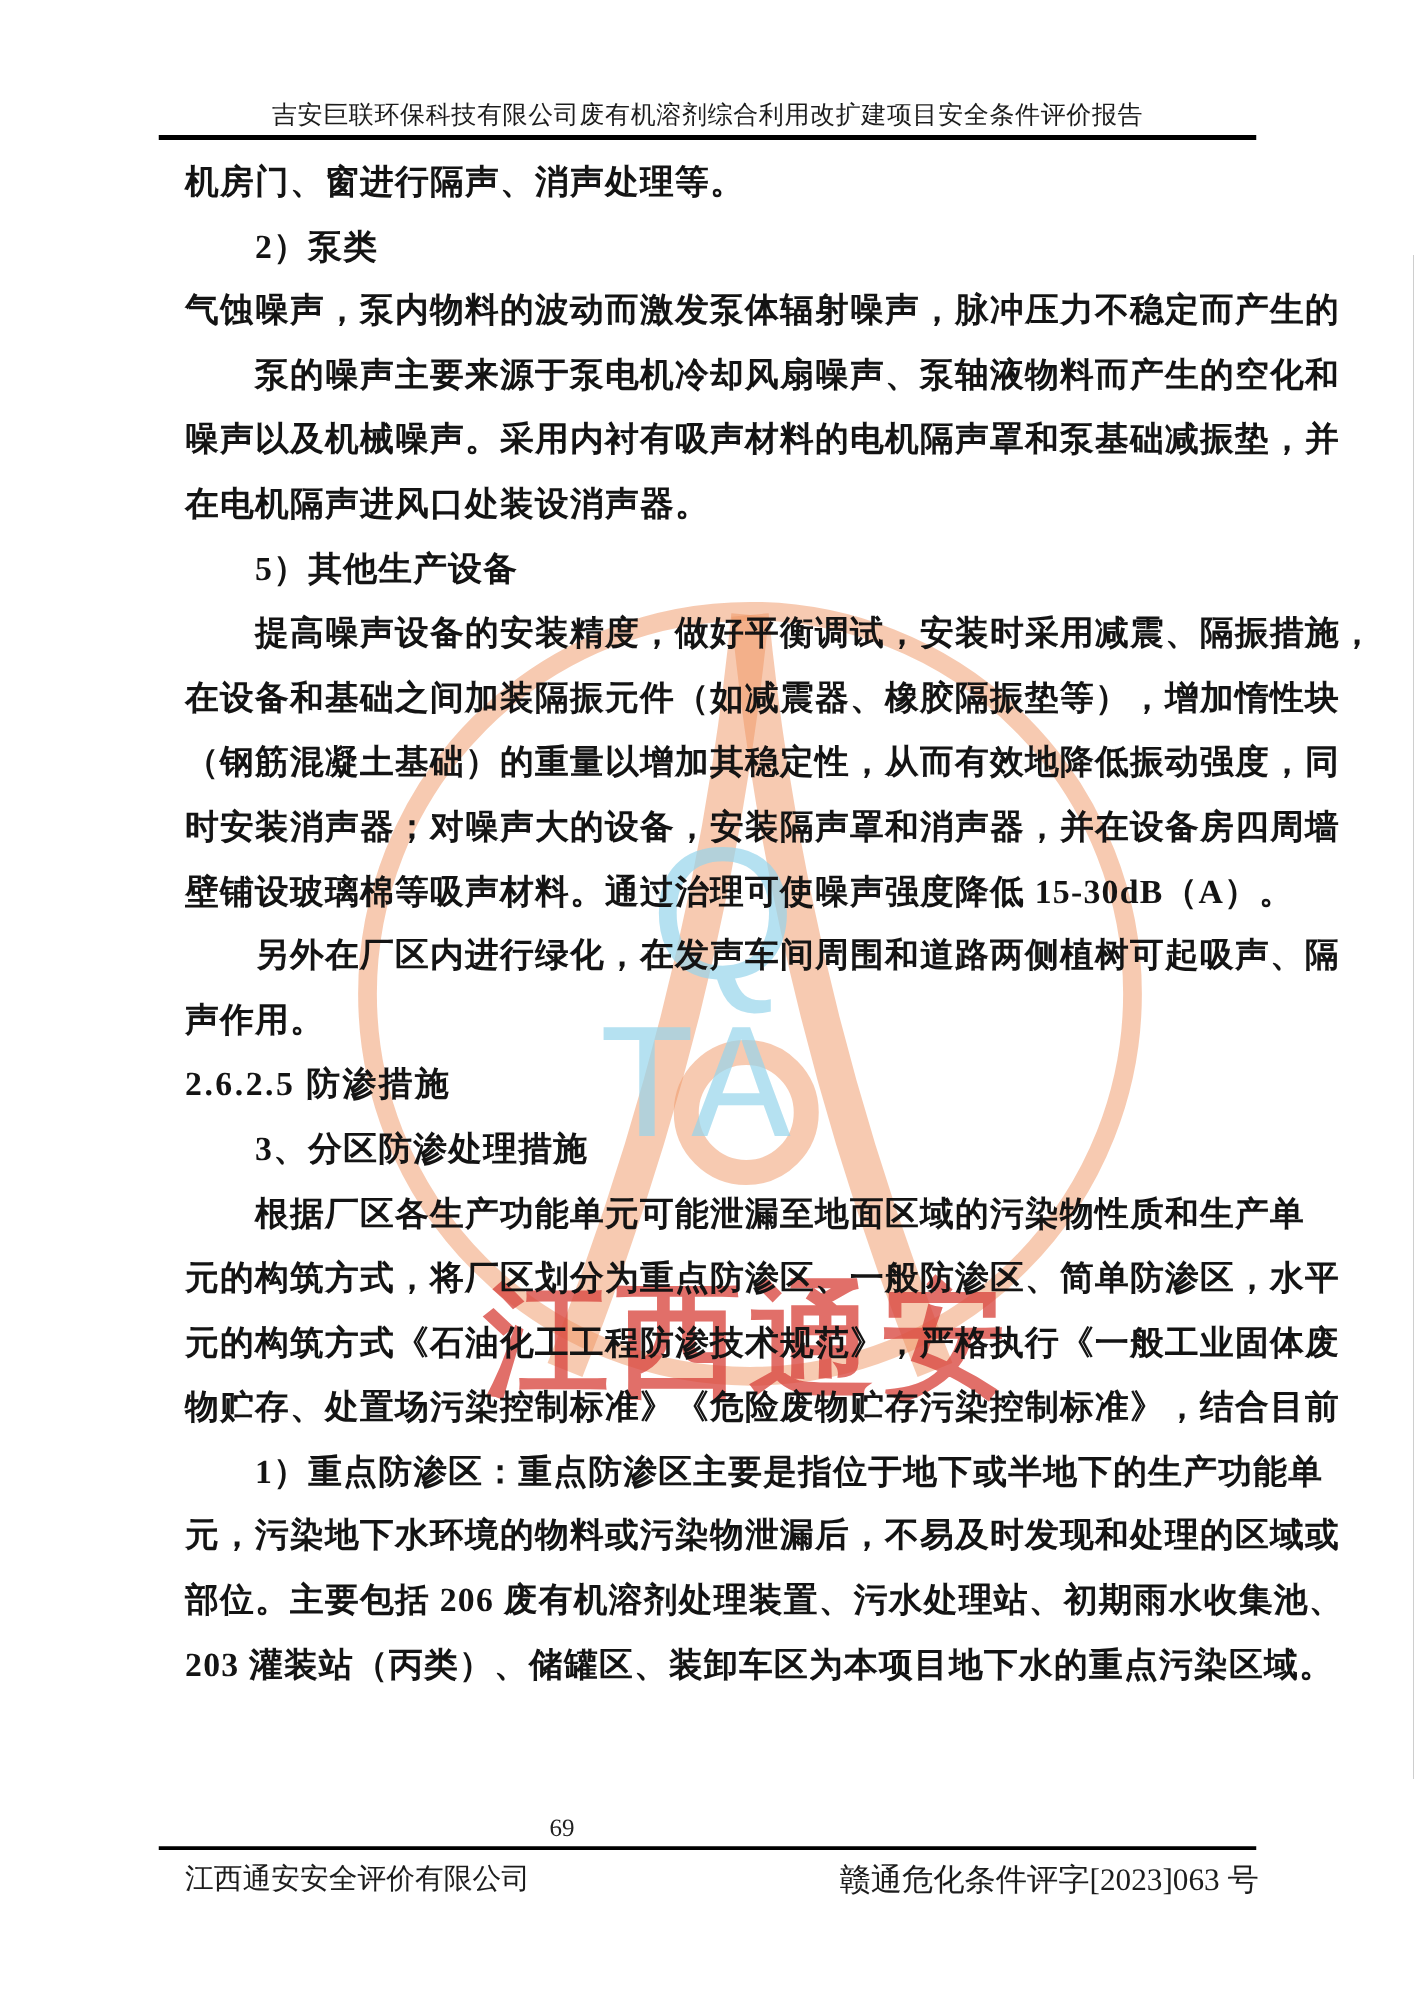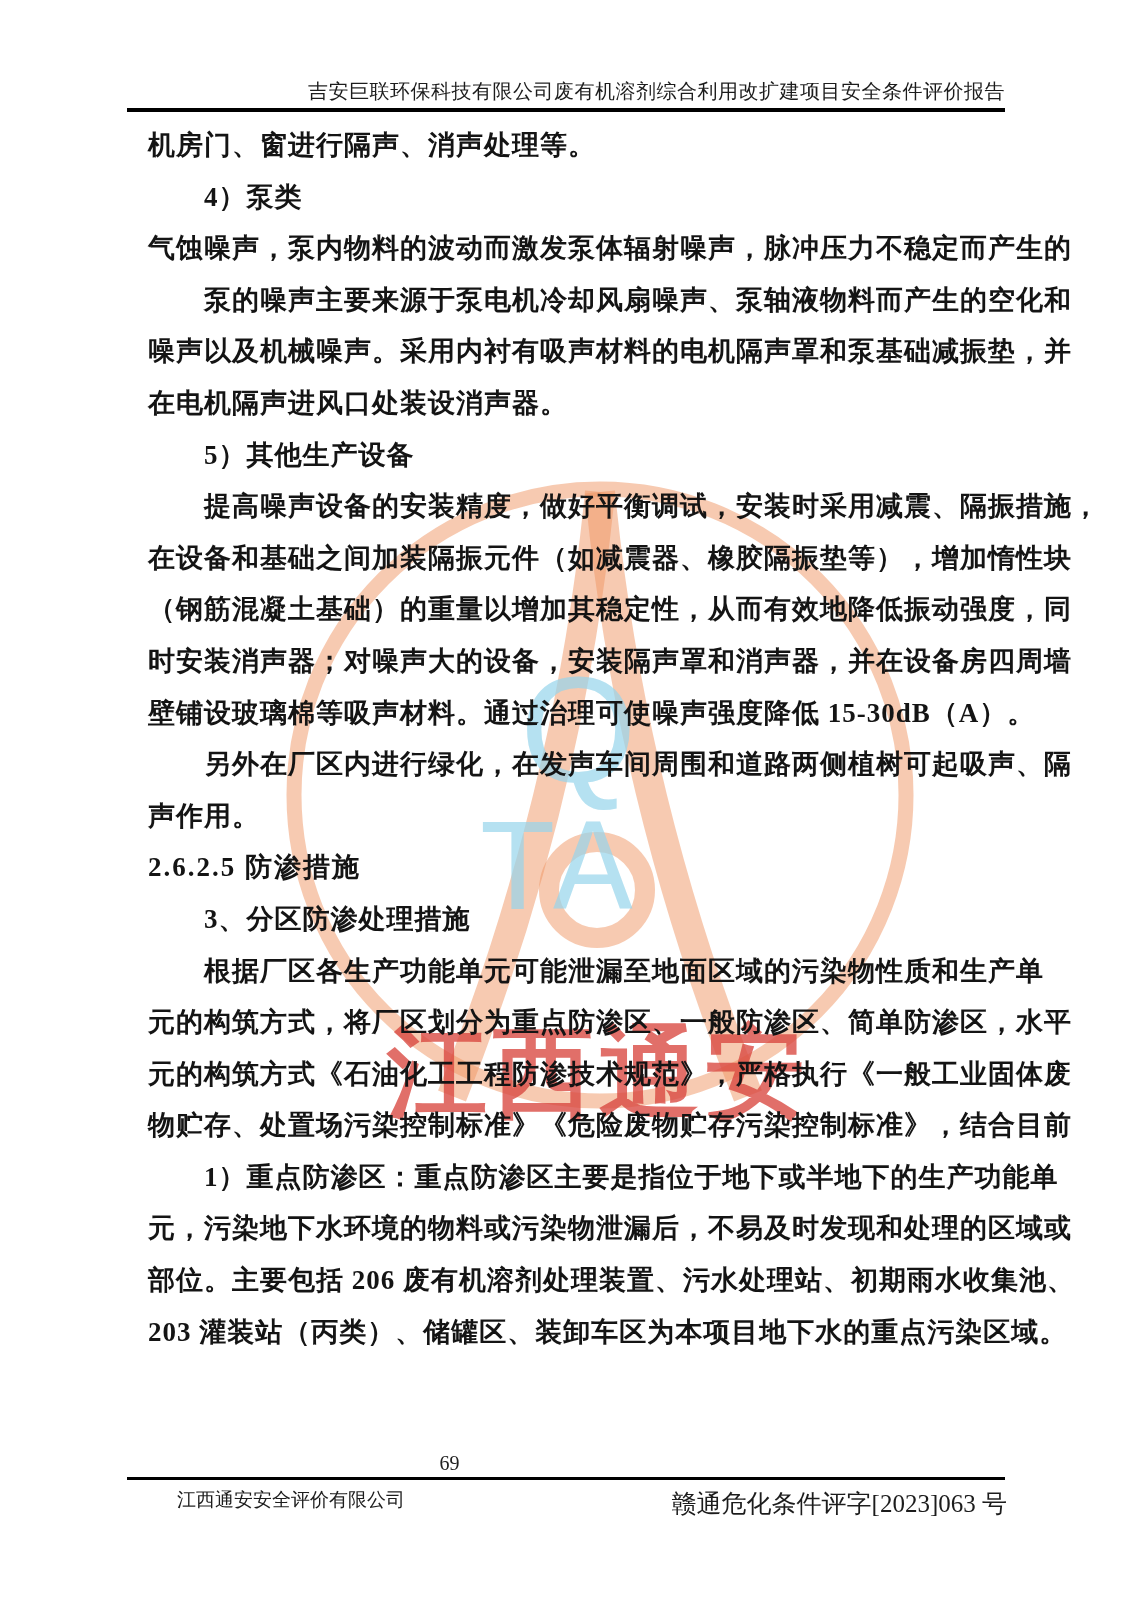--- a/index.html
+++ b/index.html
@@ -8,21 +8,21 @@
     width:1131px;height:1600px;
     margin:0 auto;
     background:#ffffff;
     overflow:hidden;
     font-family:"Liberation Serif","DejaVu Serif",serif;
     color:#111;
   }
   
   .running-head{
     position:absolute;left:127px;top:78px;width:878px;
-    text-align:right;font-size:20px;letter-spacing:0.5px;color:#1c1c1c;
+    text-align:center;font-size:20px;letter-spacing:0.5px;color:#1c1c1c;
     white-space:nowrap;
   }
   .head-rule{
     position:absolute;left:127px;top:108px;width:878px;height:4px;background:#000;
   }
   
   .watermark{position:absolute;left:0;top:0;width:1131px;height:1600px;z-index:0;}
   .wm-q{
     position:absolute;left:520px;top:655px;
     font-family:"Liberation Sans","DejaVu Sans",sans-serif;
@@ -51,21 +51,21 @@
   .line.bold{font-weight:bold;letter-spacing:2px;}
   
   .page-number{
     position:absolute;left:0;top:1452px;width:899px;
     text-align:center;font-size:20px;color:#222;z-index:1;
   }
   .foot-rule{
     position:absolute;left:127px;top:1477px;width:878px;height:3px;background:#000;z-index:1;
   }
   .footer-company{
-    position:absolute;left:148px;top:1487px;font-size:19px;color:#1c1c1c;z-index:1;margin-left:29px;
+    position:absolute;left:148px;top:1487px;font-size:23px;color:#1c1c1c;z-index:1;
   }
   .footer-docnum{
     position:absolute;right:124px;top:1487px;font-size:25px;color:#1c1c1c;z-index:1;
   }
 </style>
 </head>
 <body>
 
 <div class="page">
 
@@ -79,21 +79,21 @@
     <div class="wm-q">Q</div>
     <div class="wm-ta">TA</div>
     <div class="wm-seal">江西通安</div>
   </div>
 
   <div class="running-head">吉安巨联环保科技有限公司废有机溶剂综合利用改扩建项目安全条件评价报告</div>
   <div class="head-rule"></div>
 
   <div class="body-text" id="body-lines">
       <div class="line">机房门、窗进行隔声、消声处理等。</div>
-      <div class="line">　　4）泵类</div>
+      <div class="line">　　2）泵类</div>
       <div class="line">气蚀噪声，泵内物料的波动而激发泵体辐射噪声，脉冲压力不稳定而产生的</div>
       <div class="line">　　泵的噪声主要来源于泵电机冷却风扇噪声、泵轴液物料而产生的空化和</div>
       <div class="line">噪声以及机械噪声。采用内衬有吸声材料的电机隔声罩和泵基础减振垫，并</div>
       <div class="line">在电机隔声进风口处装设消声器。</div>
       <div class="line">　　5）其他生产设备</div>
       <div class="line">　　提高噪声设备的安装精度，做好平衡调试，安装时采用减震、隔振措施，</div>
       <div class="line">在设备和基础之间加装隔振元件（如减震器、橡胶隔振垫等），增加惰性块</div>
       <div class="line">（钢筋混凝土基础）的重量以增加其稳定性，从而有效地降低振动强度，同</div>
       <div class="line">时安装消声器；对噪声大的设备，安装隔声罩和消声器，并在设备房四周墙</div>
       <div class="line">壁铺设玻璃棉等吸声材料。通过治理可使噪声强度降低 15-30dB（A）。</div>

